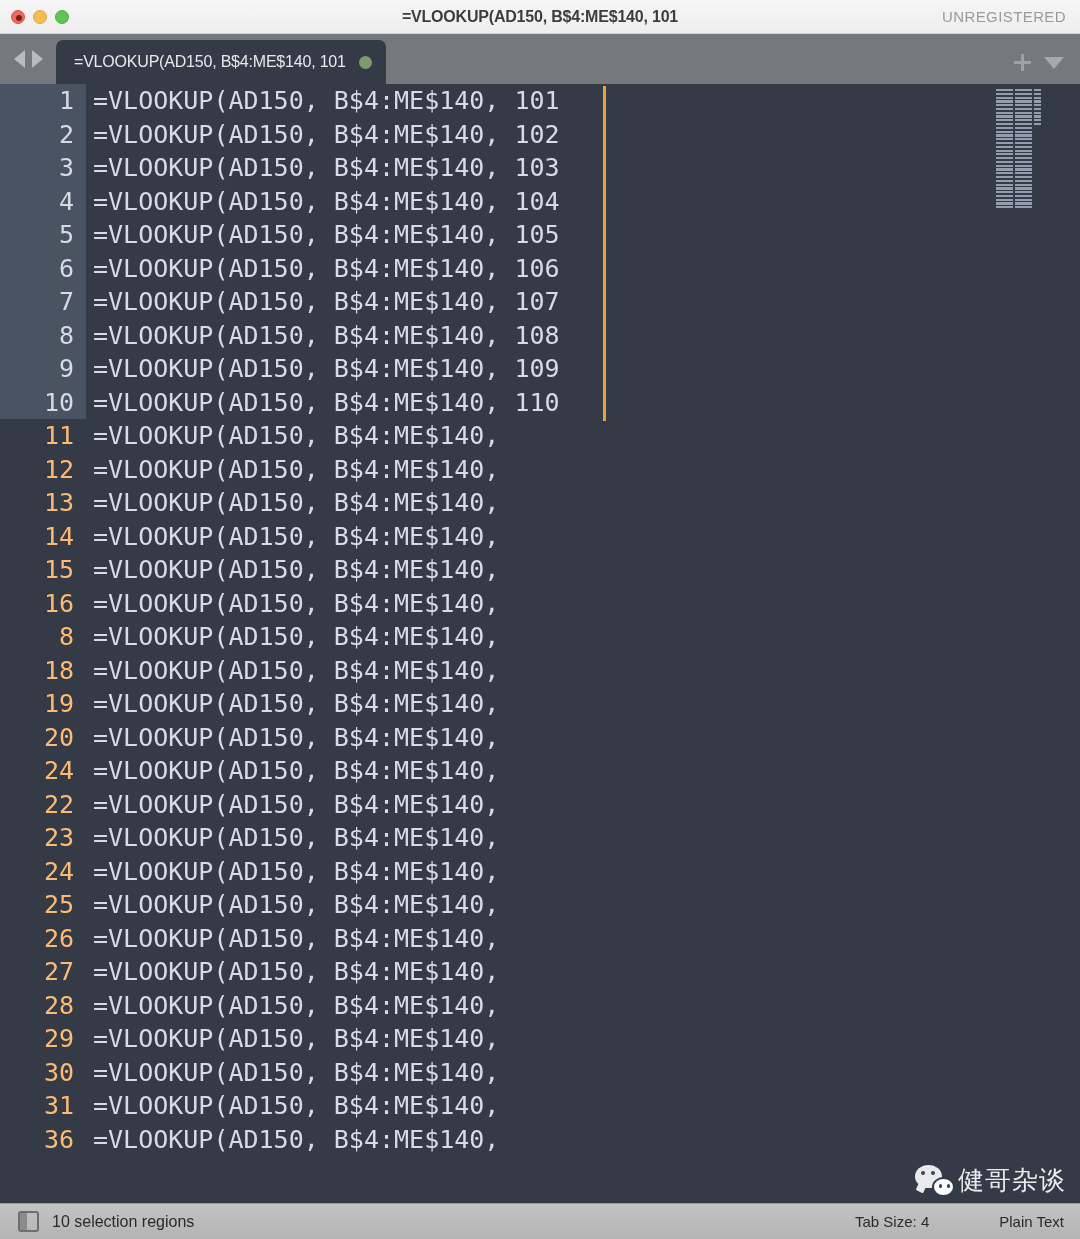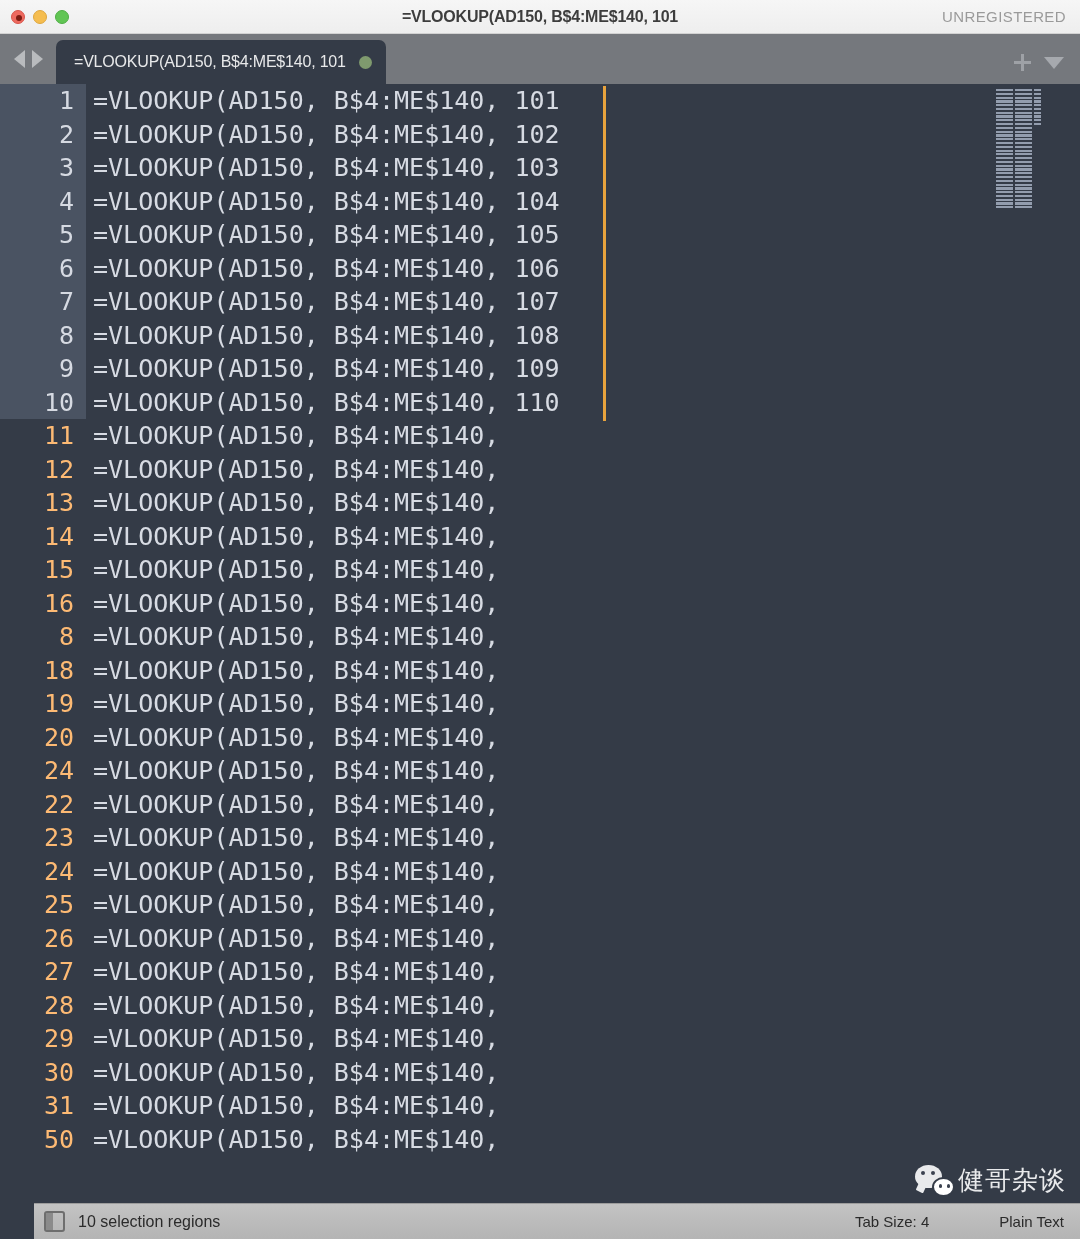--- a/index.html
+++ b/index.html
@@ -279,23 +279,22 @@
   }
 
   
   .statusbar {
     height: 36px;
     flex: 0 0 36px;
     background: linear-gradient(#c3c3c3, #b4b4b4);
     border-top: 1px solid #9c9c9c;
     display: flex;
     align-items: center;
-    padding: 0 16px 0 10px;
-    position: relative;
-    margin-left: 34px;
+    padding: 0 16px 0 18px;
+    position: relative;
   }
   .sidebar-toggle-icon {
     width: 21px; height: 21px;
     border: 2px solid #6e6e6e;
     border-radius: 3px;
     position: relative;
     flex: 0 0 21px;
   }
   .sidebar-toggle-icon::before {
     content: "";
@@ -482,21 +481,21 @@
         </div>
         <div class="row">
           <span class="ln">30</span>
           <span class="code">=VLOOKUP(AD150, B$4:ME$140,</span>
         </div>
         <div class="row">
           <span class="ln">31</span>
           <span class="code">=VLOOKUP(AD150, B$4:ME$140,</span>
         </div>
         <div class="row">
-          <span class="ln">50</span>
+          <span class="ln">36</span>
           <span class="code">=VLOOKUP(AD150, B$4:ME$140,</span>
         </div>
       </div>
 
     <div class="minimap" id="minimap">
         <div class="mm-row">
           <span class="mm-a"></span>
           <span class="mm-b"></span>
           <span class="mm-c"></span>
         </div>

